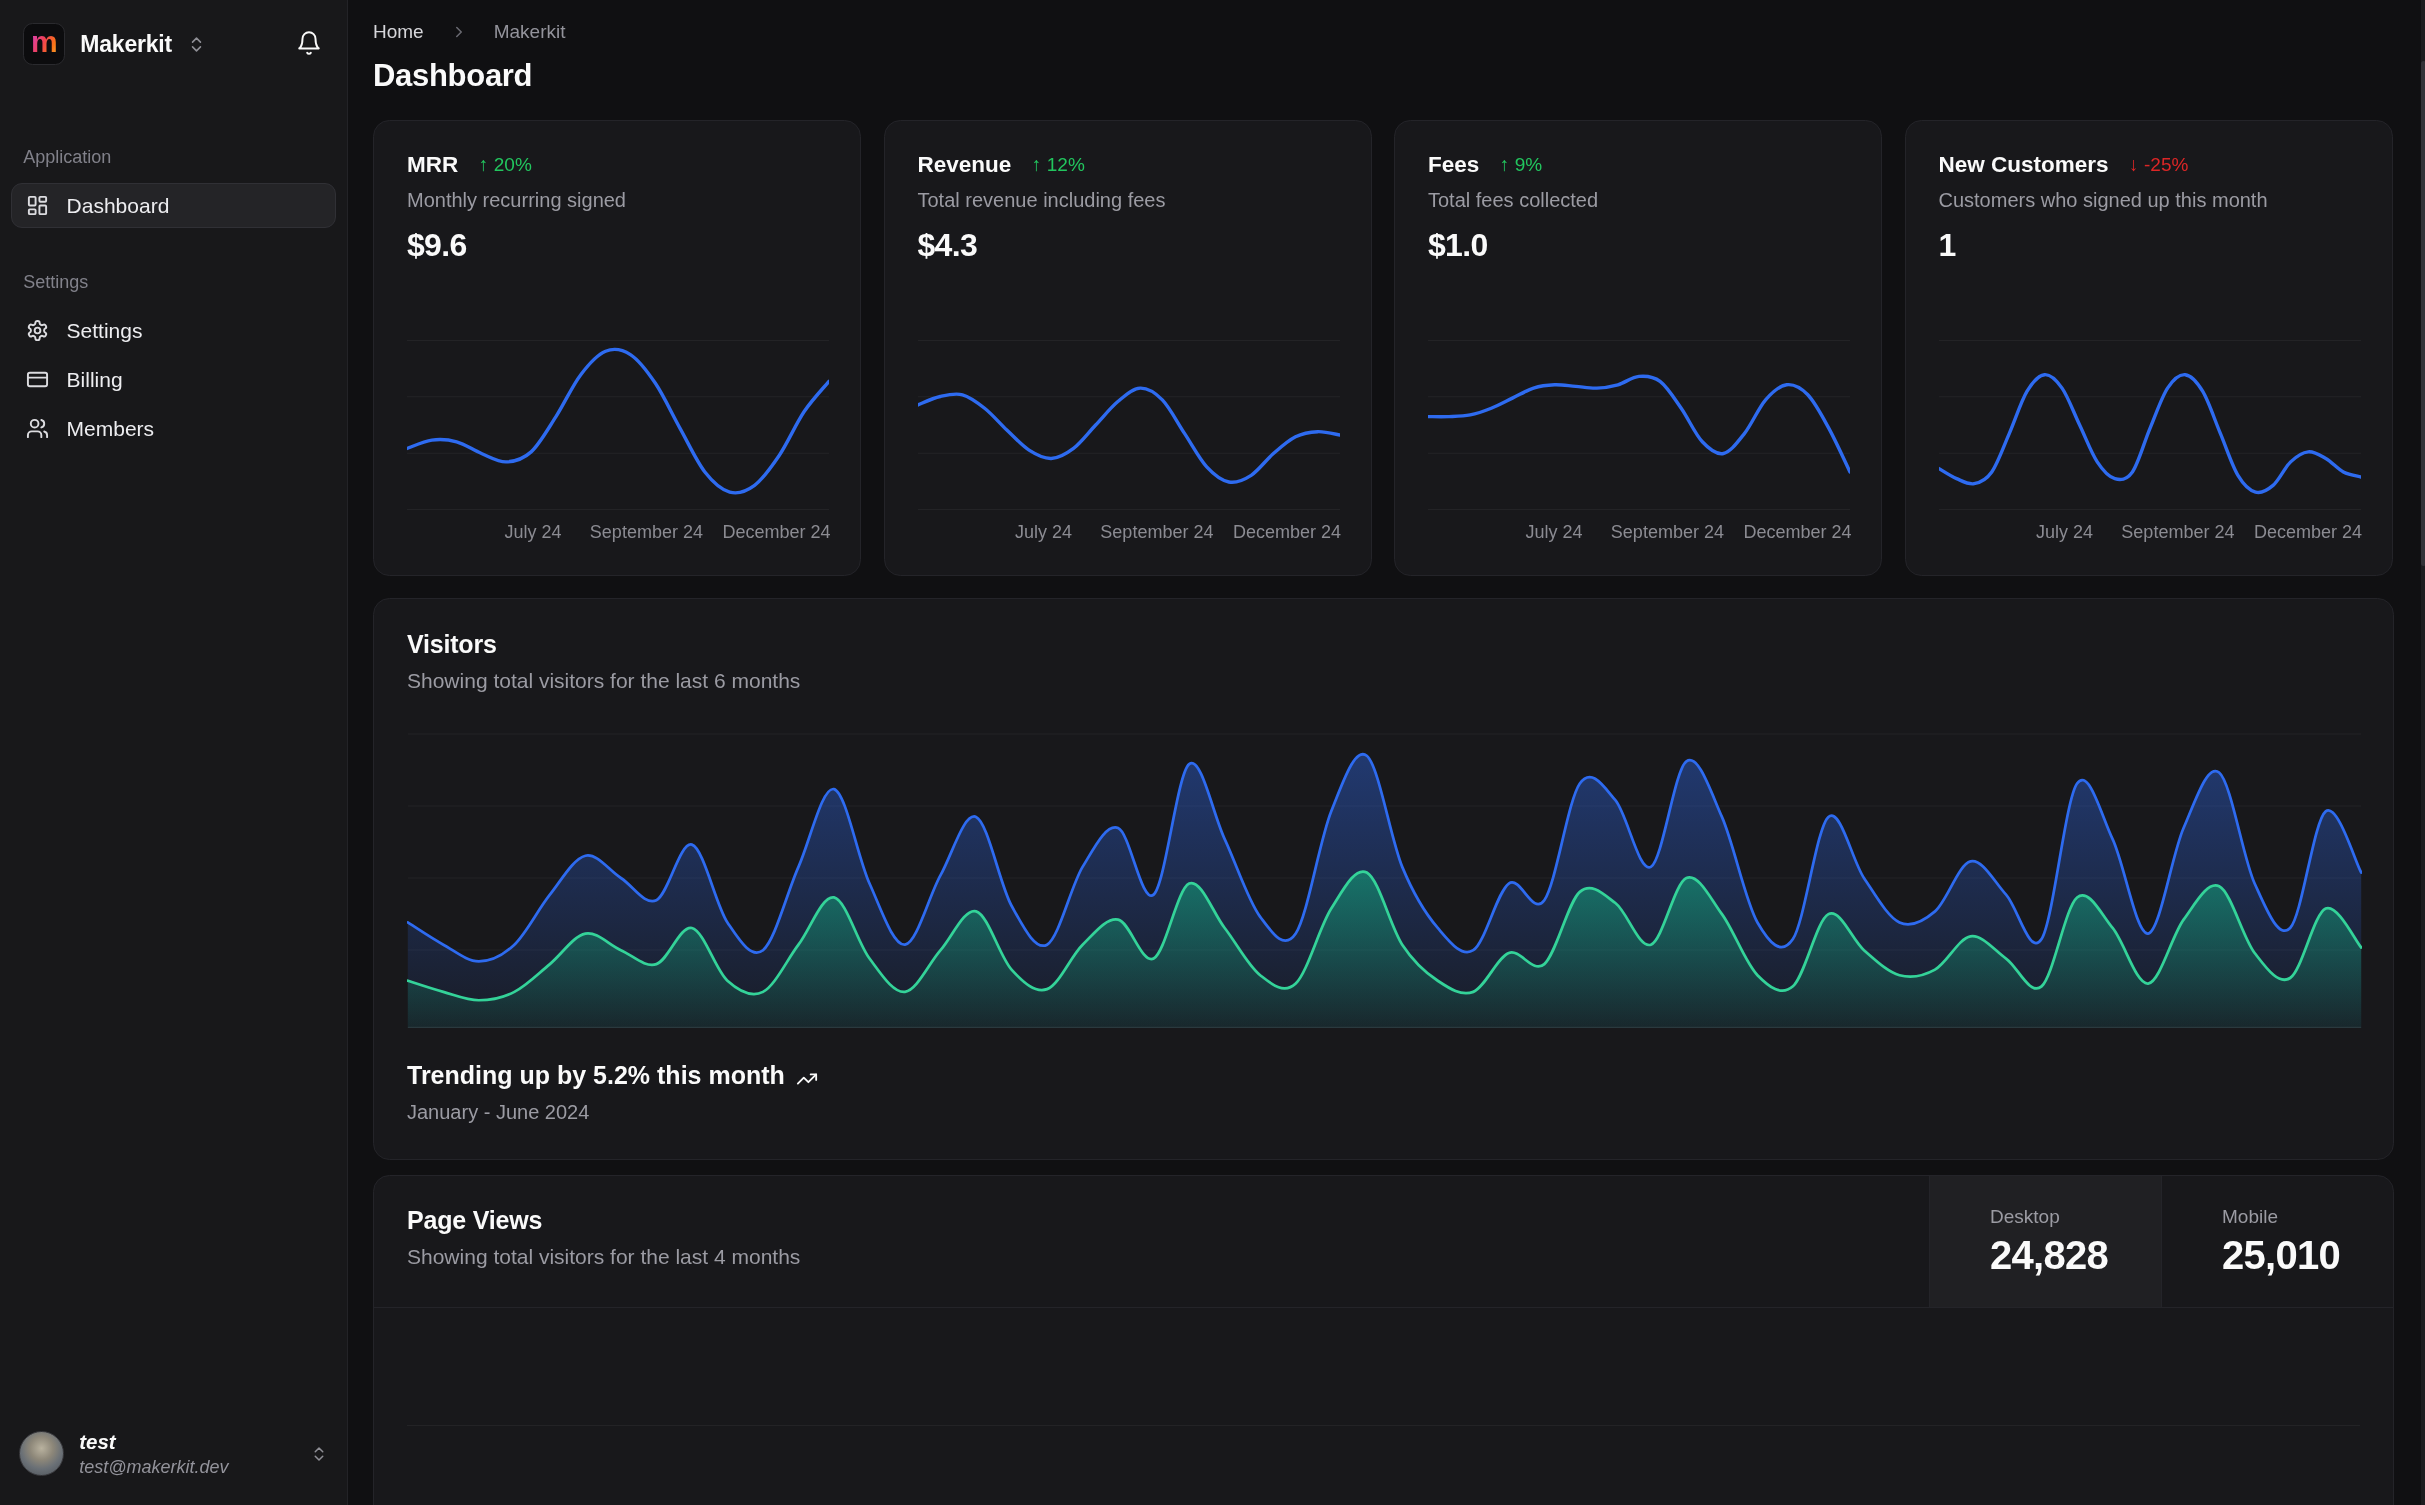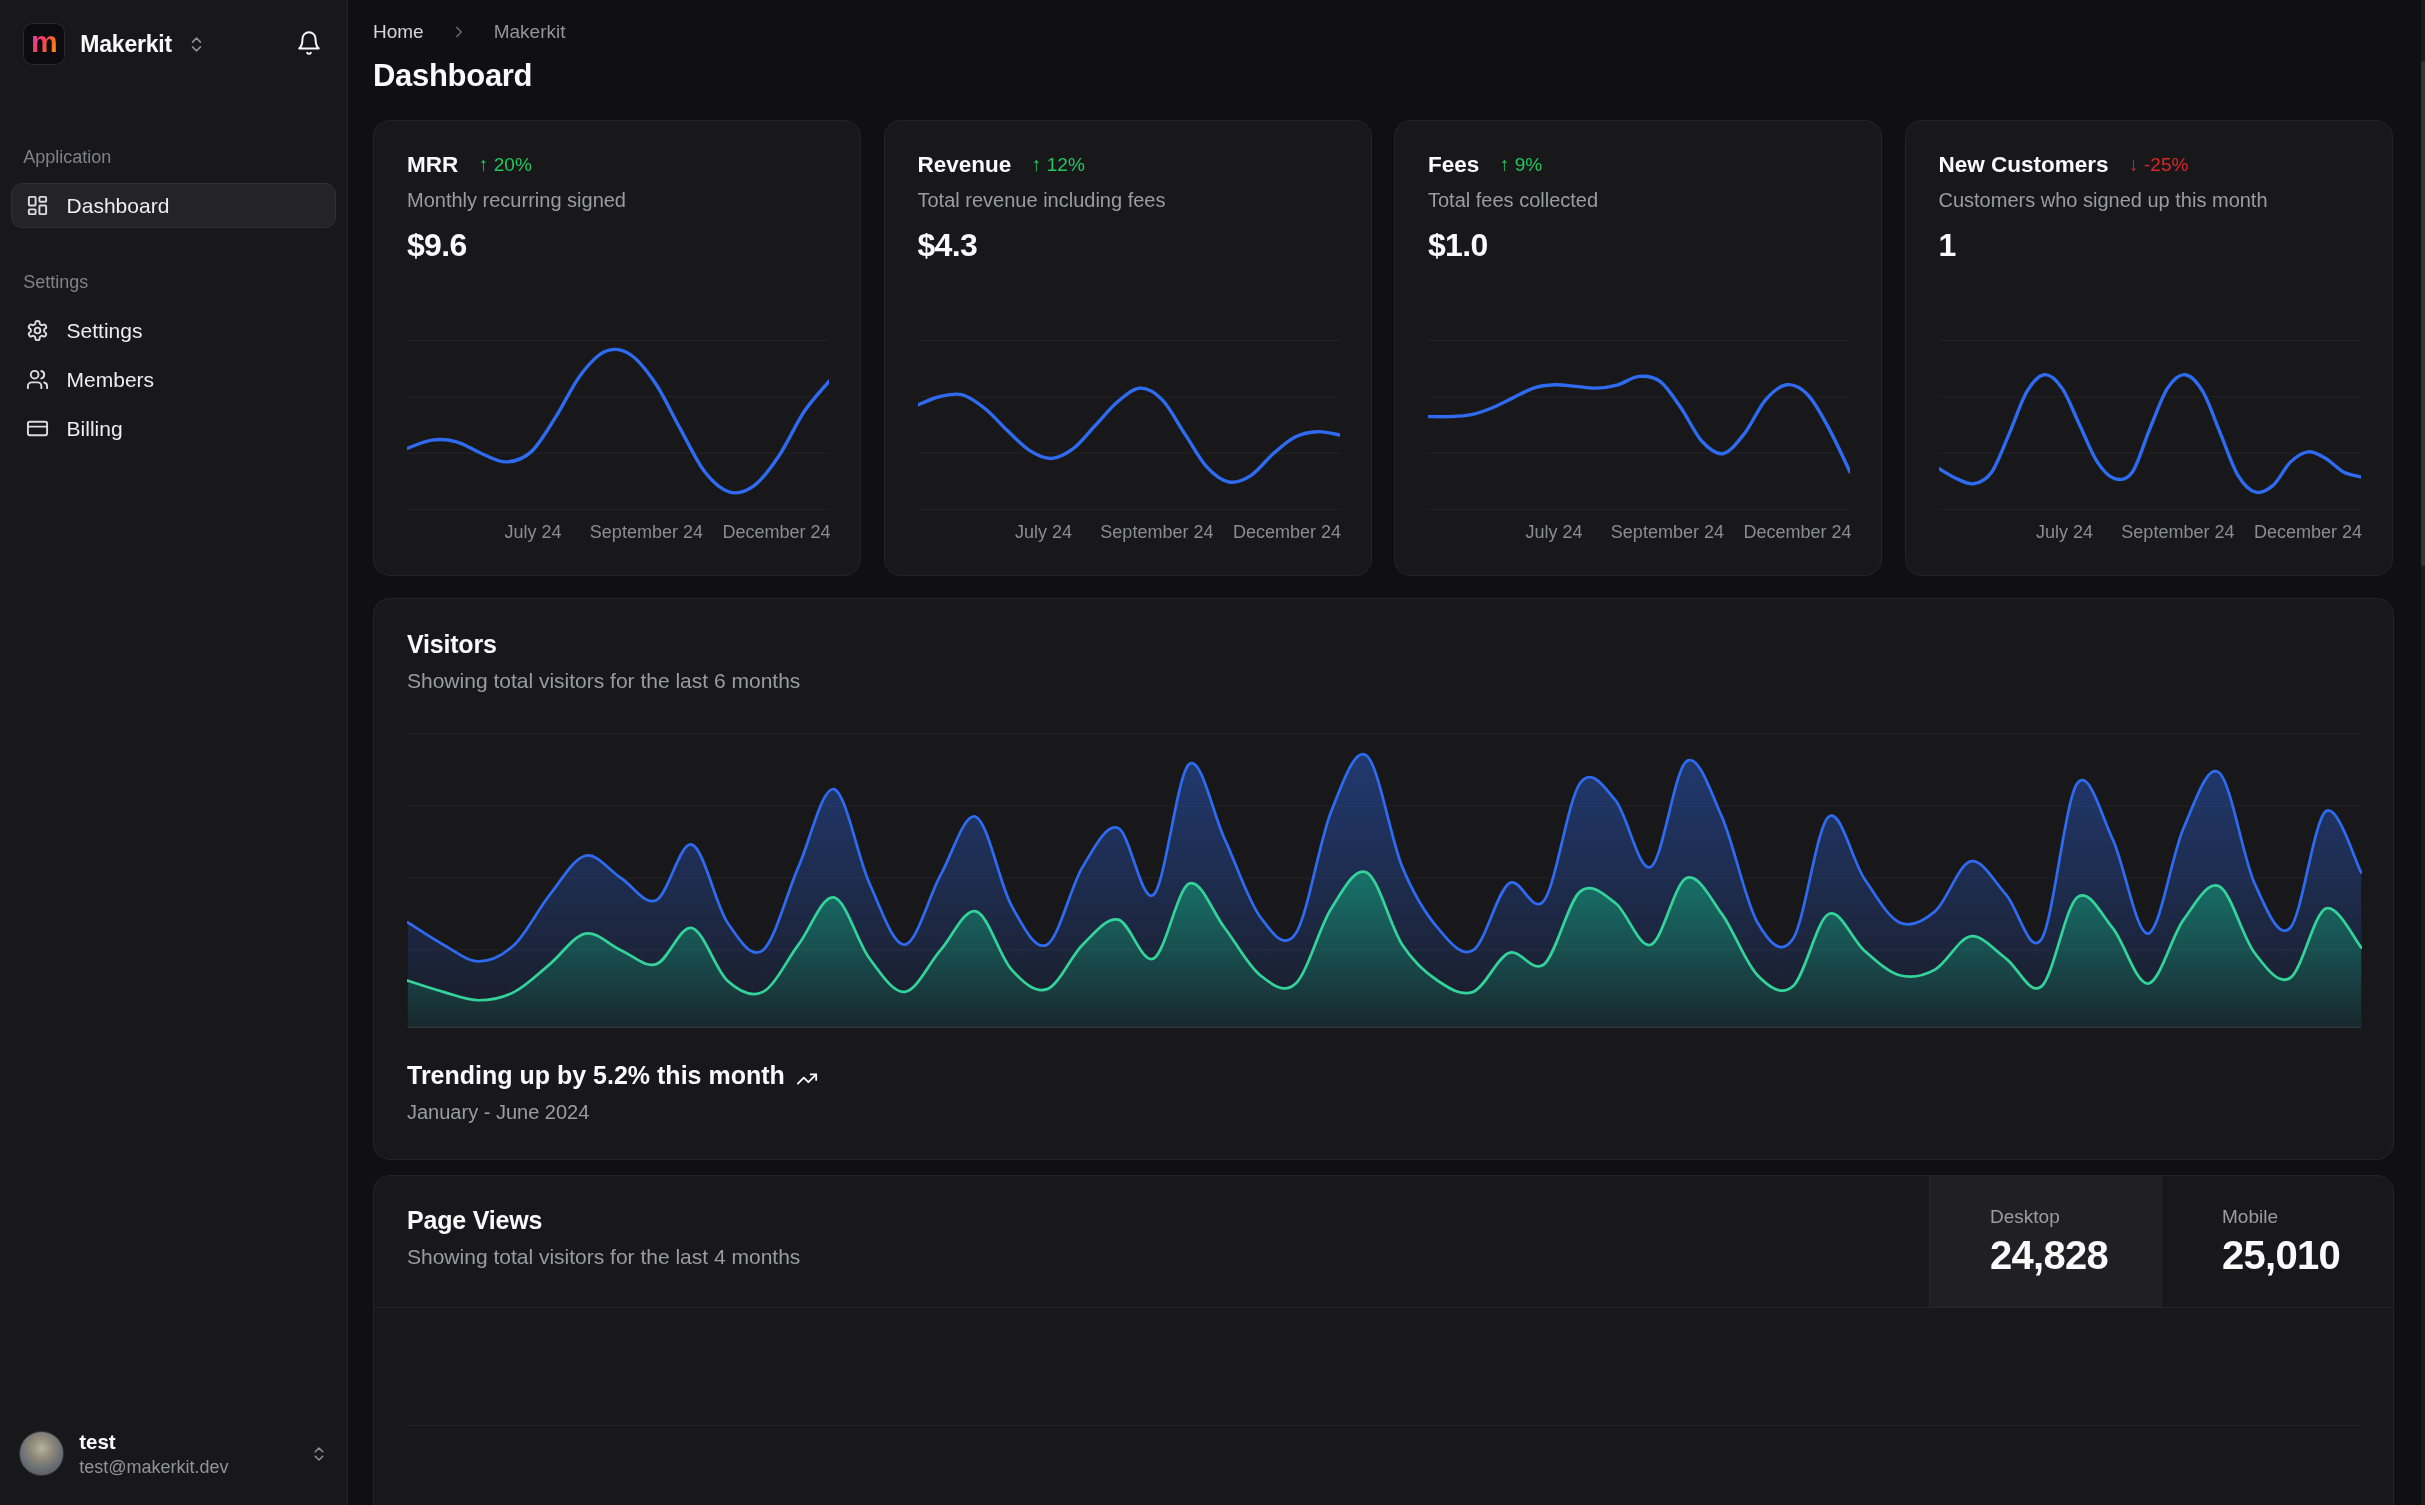--- a/index.html
+++ b/index.html
@@ -42,21 +42,21 @@
     display:flex; align-items:center; gap:18px; height:45px; padding:0 13.6px;
     border-radius:11px; font-size:21px; color:#ededf0; cursor:pointer;
     border:0.7px solid transparent; margin-bottom:4.1px; text-decoration:none;
   }
   .nav-item .icon { color:#dcdce0; }
   .nav-item.active { background:#242427; border-color:#303035; }
   .nav-gap { height:40px; }
 
   .sb-user {
     margin-top:auto; display:flex; align-items:center; gap:15px;
-    padding:6.8px 8.2px; border-radius:11px; cursor:pointer;
+    padding:6.8px 8.2px; border-radius:11px; cursor:pointer;font-style:italic;
   }
   .avatar {
     width:45px; height:45px; border-radius:50%; flex:0 0 auto;
     background:radial-gradient(circle at 50% 38%, #b9b29f 0%, #8d8779 34%, #6a7076 60%, #4a4f55 100%);
     border:0.7px solid #3a3a3e;
   }
   .user-meta { display:flex; flex-direction:column; gap:2.7px; min-width:0; }
   .user-name { font-size:20.5px; font-weight:600; }
   .user-email { font-size:18px; color:#93939b; }
   .sb-user .chevrons { margin-left:auto; }
@@ -169,36 +169,36 @@
           <svg width="23" height="23" viewBox="0 0 24 24" fill="none" stroke="currentColor" stroke-width="2" stroke-linecap="round" stroke-linejoin="round">
               <path d="M12.22 2h-.44a2 2 0 0 0-2 2v.18a2 2 0 0 1-1 1.73l-.43.25a2 2 0 0 1-2 0l-.15-.08a2 2 0 0 0-2.73.73l-.22.38a2 2 0 0 0 .73 2.73l.15.1a2 2 0 0 1 1 1.72v.51a2 2 0 0 1-1 1.74l-.15.09a2 2 0 0 0-.73 2.73l.22.38a2 2 0 0 0 2.73.73l.15-.08a2 2 0 0 1 2 0l.43.25a2 2 0 0 1 1 1.73V20a2 2 0 0 0 2 2h.44a2 2 0 0 0 2-2v-.18a2 2 0 0 1 1-1.73l.43-.25a2 2 0 0 1 2 0l.15.08a2 2 0 0 0 2.73-.73l.22-.39a2 2 0 0 0-.73-2.73l-.15-.08a2 2 0 0 1-1-1.74v-.5a2 2 0 0 1 1-1.74l.15-.09a2 2 0 0 0 .73-2.73l-.22-.38a2 2 0 0 0-2.73-.73l-.15.08a2 2 0 0 1-2 0l-.43-.25a2 2 0 0 1-1-1.73V4a2 2 0 0 0-2-2z"></path>
               <circle cx="12" cy="12" r="3"></circle>
             </svg>
         </span>
         <span>Settings</span>
       </a>
       <a class="nav-item">
         <span class="icon">
           <svg width="23" height="23" viewBox="0 0 24 24" fill="none" stroke="currentColor" stroke-width="2" stroke-linecap="round" stroke-linejoin="round">
+              <rect width="20" height="14" x="2" y="5" rx="2"></rect>
+              <line x1="2" x2="22" y1="10" y2="10"></line>
+            </svg>
+        </span>
+        <span>Billing</span>
+      </a>
+      <a class="nav-item">
+        <span class="icon">
+          <svg width="23" height="23" viewBox="0 0 24 24" fill="none" stroke="currentColor" stroke-width="2" stroke-linecap="round" stroke-linejoin="round">
               <path d="M16 21v-2a4 4 0 0 0-4-4H6a4 4 0 0 0-4 4v2"></path>
               <circle cx="9" cy="7" r="4"></circle>
               <path d="M22 21v-2a4 4 0 0 0-3-3.87"></path>
               <path d="M16 3.13a4 4 0 0 1 0 7.75"></path>
             </svg>
         </span>
         <span>Members</span>
-      </a>
-      <a class="nav-item">
-        <span class="icon">
-          <svg width="23" height="23" viewBox="0 0 24 24" fill="none" stroke="currentColor" stroke-width="2" stroke-linecap="round" stroke-linejoin="round">
-              <rect width="20" height="14" x="2" y="5" rx="2"></rect>
-              <line x1="2" x2="22" y1="10" y2="10"></line>
-            </svg>
-        </span>
-        <span>Billing</span>
       </a>
     </nav>
 
     <div class="sb-user">
       <span class="avatar"></span>
       <span class="user-meta">
         <span class="user-name">test</span>
         <span class="user-email">test@makerkit.dev</span>
       </span>
       <span class="icon chevrons">

